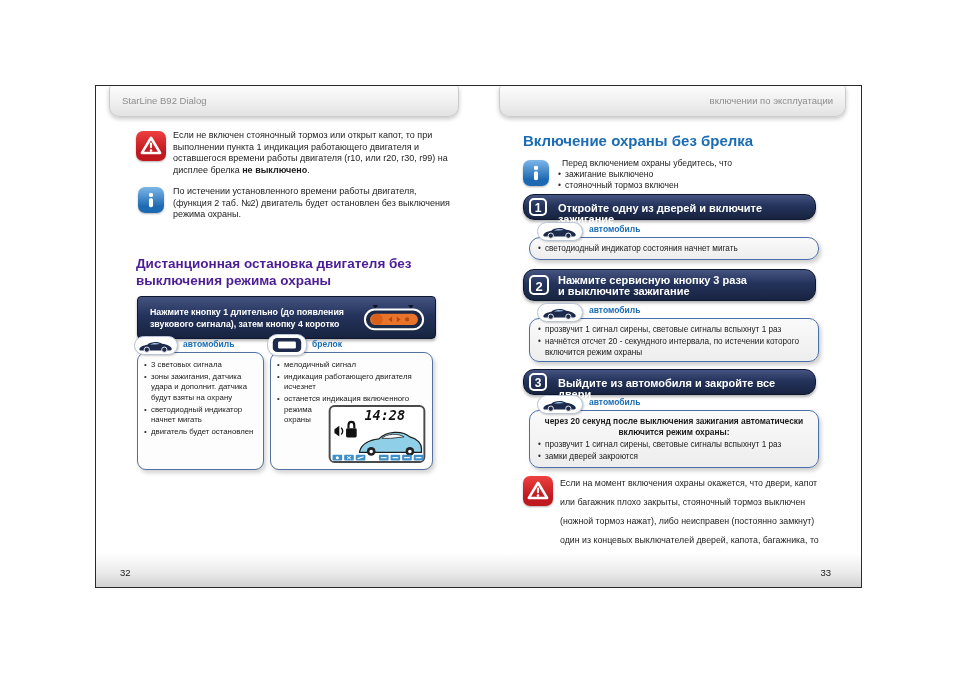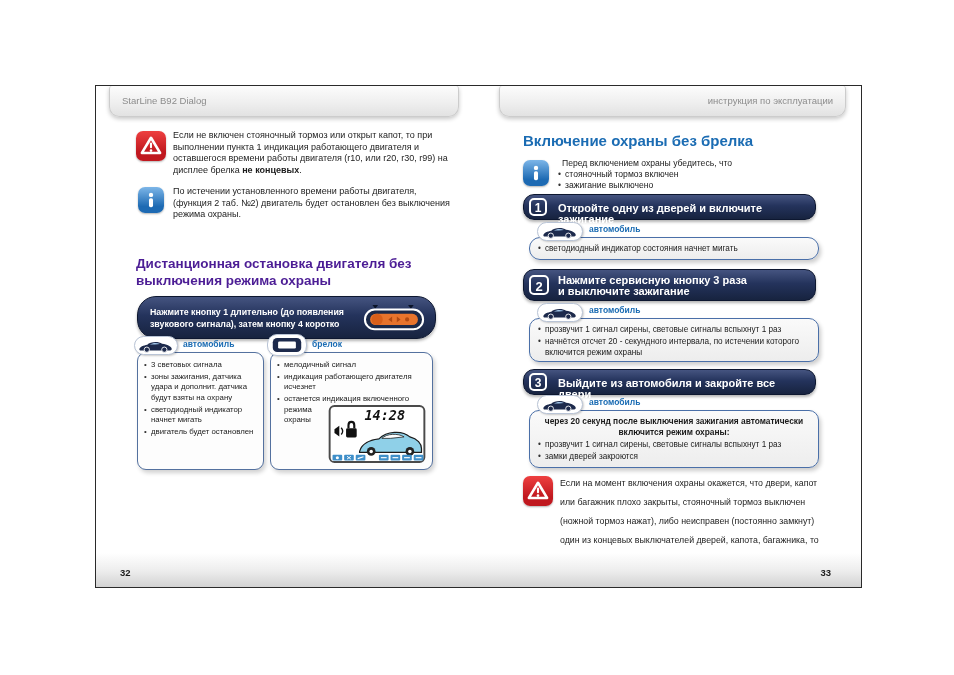--- a/index.html
+++ b/index.html
@@ -1,32 +1,32 @@
 <!DOCTYPE html>
 <html><head>
 <meta charset="utf-8">
 <style>
   * { margin:0; padding:0; box-sizing:border-box; }
   html,body { width:954px; height:675px; background:#ffffff; font-family:"Liberation Sans", sans-serif; }
   .spread { position:absolute; left:95px; top:85px; width:767px; height:503px; background:#ffffff; border:1px solid #2a2a2a; overflow:hidden; }
   .footer-band { position:absolute; left:0; bottom:0; width:100%; height:34px; background:linear-gradient(180deg,#ffffff 0%,#ececec 55%,#d2d2d2 100%); }
-  .pagenum { position:absolute; bottom:9px; font-size:9.5px; font-weight:bold; color:#1a1a1a; }
+  .pagenum { position:absolute; bottom:9px; font-size:9.5px; font-weight:normal; color:#1a1a1a; }
   .tab { position:absolute; top:0; height:31px; background:linear-gradient(180deg,#fcfcfc 0%,#efefef 55%,#e2e2e2 100%); border:1px solid #cccccc; border-top:none; border-radius:3px 3px 10px 10px; box-shadow:0 2px 4px rgba(0,0,0,0.22); }
   .tab-text { position:absolute; top:9px; font-size:9.5px; color:#8c8c8c; }
 
   .note-icon { position:absolute; border-radius:7px; display:flex; align-items:center; justify-content:center; }
   .warn-bg { background:linear-gradient(180deg,#ee4040 0%,#c0181f 70%); box-shadow:0 1px 2px rgba(0,0,0,0.3); }
   .info-bg { background:linear-gradient(180deg,#7db6e8 0%,#1d6ab3 75%); box-shadow:0 1px 2px rgba(0,0,0,0.3); }
   .note-text { position:absolute; font-size:9px; line-height:11.6px; color:#1c1c1c; }
 
   .lp-heading { position:absolute; left:40px; top:170px; width:285px; font-size:13.5px; line-height:16.5px; font-weight:bold; color:#4c1d95; }
   .rp-heading { position:absolute; left:427px; top:46px; font-size:15px; font-weight:bold; color:#1b6cb3; }
 
   .navy { background:linear-gradient(180deg,#455480 0%,#24335c 45%,#17233f 100%); border:1px solid #0d1730; box-shadow:0 2px 3px rgba(0,0,0,0.3); }
-  .action-bar { position:absolute; left:41px; top:210px; width:299px; height:43px; border-radius:19px; }
+  .action-bar { position:absolute; left:41px; top:210px; width:299px; height:43px; border-radius:4px; }
   .action-text { position:absolute; left:12px; top:9px; width:205px; color:#ffffff; font-size:8.8px; font-weight:bold; line-height:12px; }
   .remote { position:absolute; right:8px; top:6px; }
 
   .panel { position:absolute; }
   .chip { position:absolute; background:#ffffff; border:1px solid #b9c4d6; border-radius:10px; display:flex; align-items:center; justify-content:center; box-shadow:1px 1px 2px rgba(0,0,0,0.2); z-index:2; }
   .panel-label { position:absolute; font-size:8.5px; font-weight:bold; color:#1b6cb3; }
   .pbox { background:#fdfdfd; border:1.5px solid #54719f; border-radius:9px; box-shadow:2px 3px 4px rgba(0,0,0,0.18); padding:5px 6px 4px 6px; }
   .b { position:relative; padding-left:7px; margin:1.5px 0; font-size:7.8px; line-height:10.5px; color:#1a1a1a; }
   .b::before { content:"•"; position:absolute; left:0; top:0; color:#333; }
 
@@ -47,32 +47,32 @@
 </style>
 </head>
 <body>
 
 <div class="spread">
 
   <div class="tab" style="left:13px; width:350px;">
     <span class="tab-text" style="left:12px;">StarLine B92 Dialog</span>
   </div>
   <div class="tab" style="left:403px; width:347px;">
-    <span class="tab-text" style="right:12px;">инструкция по эксплуатации</span>
+    <span class="tab-text" style="right:12px;">включении по эксплуатации</span>
   </div>
 
   <div class="note-icon warn-bg" style="left:40px; top:45px; width:30px; height:30px;">
     <svg width="26" height="26" viewBox="0 0 30 30">
       <path d="M15 5.5 L25.5 23 H4.5 Z" fill="none" stroke="#ffffff" stroke-width="3" stroke-linejoin="round"></path>
       <rect x="13.8" y="11" width="2.4" height="6.5" rx="1.2" fill="#ffffff"></rect>
       <circle cx="15" cy="20.3" r="1.5" fill="#ffffff"></circle>
     </svg>
   </div>
   <div class="note-text" style="left:77px; top:44px; width:277px;">
-    <span>Если не включен стояночный тормоз или открыт капот, то при выполнении пункта 1 индикация работающего двигателя и оставшегося времени работы двигателя (r10, или r20, r30, r99) на дисплее брелка </span><b>не концевых</b><span>.</span>
+    <span>Если не включен стояночный тормоз или открыт капот, то при выполнении пункта 1 индикация работающего двигателя и оставшегося времени работы двигателя (r10, или r20, r30, r99) на дисплее брелка </span><b>не выключено</b><span>.</span>
   </div>
 
   <div class="note-icon info-bg" style="left:42px; top:101px; width:26px; height:26px;">
     <svg width="22" height="22" viewBox="0 0 26 26">
       <circle cx="13" cy="7" r="2.6" fill="#ffffff"></circle>
       <rect x="10.6" y="11" width="4.8" height="10.5" rx="2" fill="#ffffff"></rect>
     </svg>
   </div>
   <div class="note-text" style="left:77px; top:100px; width:277px;">По истечении установленного времени работы двигателя, (функция 2 таб. №2) двигатель будет остановлен без выключения режима охраны.</div>
 
@@ -161,22 +161,22 @@
   <div class="rp-heading">Включение охраны без брелка</div>
 
   <div class="note-icon info-bg" style="left:427px; top:74px; width:26px; height:26px;">
     <svg width="22" height="22" viewBox="0 0 26 26">
       <circle cx="13" cy="7" r="2.6" fill="#ffffff"></circle>
       <rect x="10.6" y="11" width="4.8" height="10.5" rx="2" fill="#ffffff"></rect>
     </svg>
   </div>
   <div class="note-text" style="left:462px; top:72px; width:265px; font-size:8.6px; line-height:11px;">
     <div style="padding-left:4px;">Перед включением охраны убедитесь, что</div>
+    <div class="b" style="font-size:8.6px; line-height:11px; margin:0;"><span>зажигание выключено</span></div>
     <div class="b" style="font-size:8.6px; line-height:11px; margin:0;"><span>стояночный тормоз включен</span></div>
-    <div class="b" style="font-size:8.6px; line-height:11px; margin:0;"><span>зажигание выключено</span></div>
   </div>
 
   <div class="step-bar navy" style="top:108px; height:26px;">
     <span class="step-num" style="top:3px; width:18px; height:18px; font-size:12px; line-height:17px;">1</span>
     <span class="step-title" style="top:8px; width:250px;">Откройте одну из дверей и включите зажигание</span>
   </div>
   <div class="result" style="left:433px; top:139px;">
     <span class="chip" style="width:46px; height:19px;">
       <svg width="38" height="14" viewBox="0 0 40 16">
         <path d="M1 12 C1 8.5 6 7.5 10 6.5 C13 3.5 22 2 27 5.5 C33 6.5 38 8.5 38 11.5 C38 13 36.5 13.2 35 13.2 L1.8 13.2 C1.2 13 1 12.5 1 12 Z" fill="#1d2a4c"></path>

